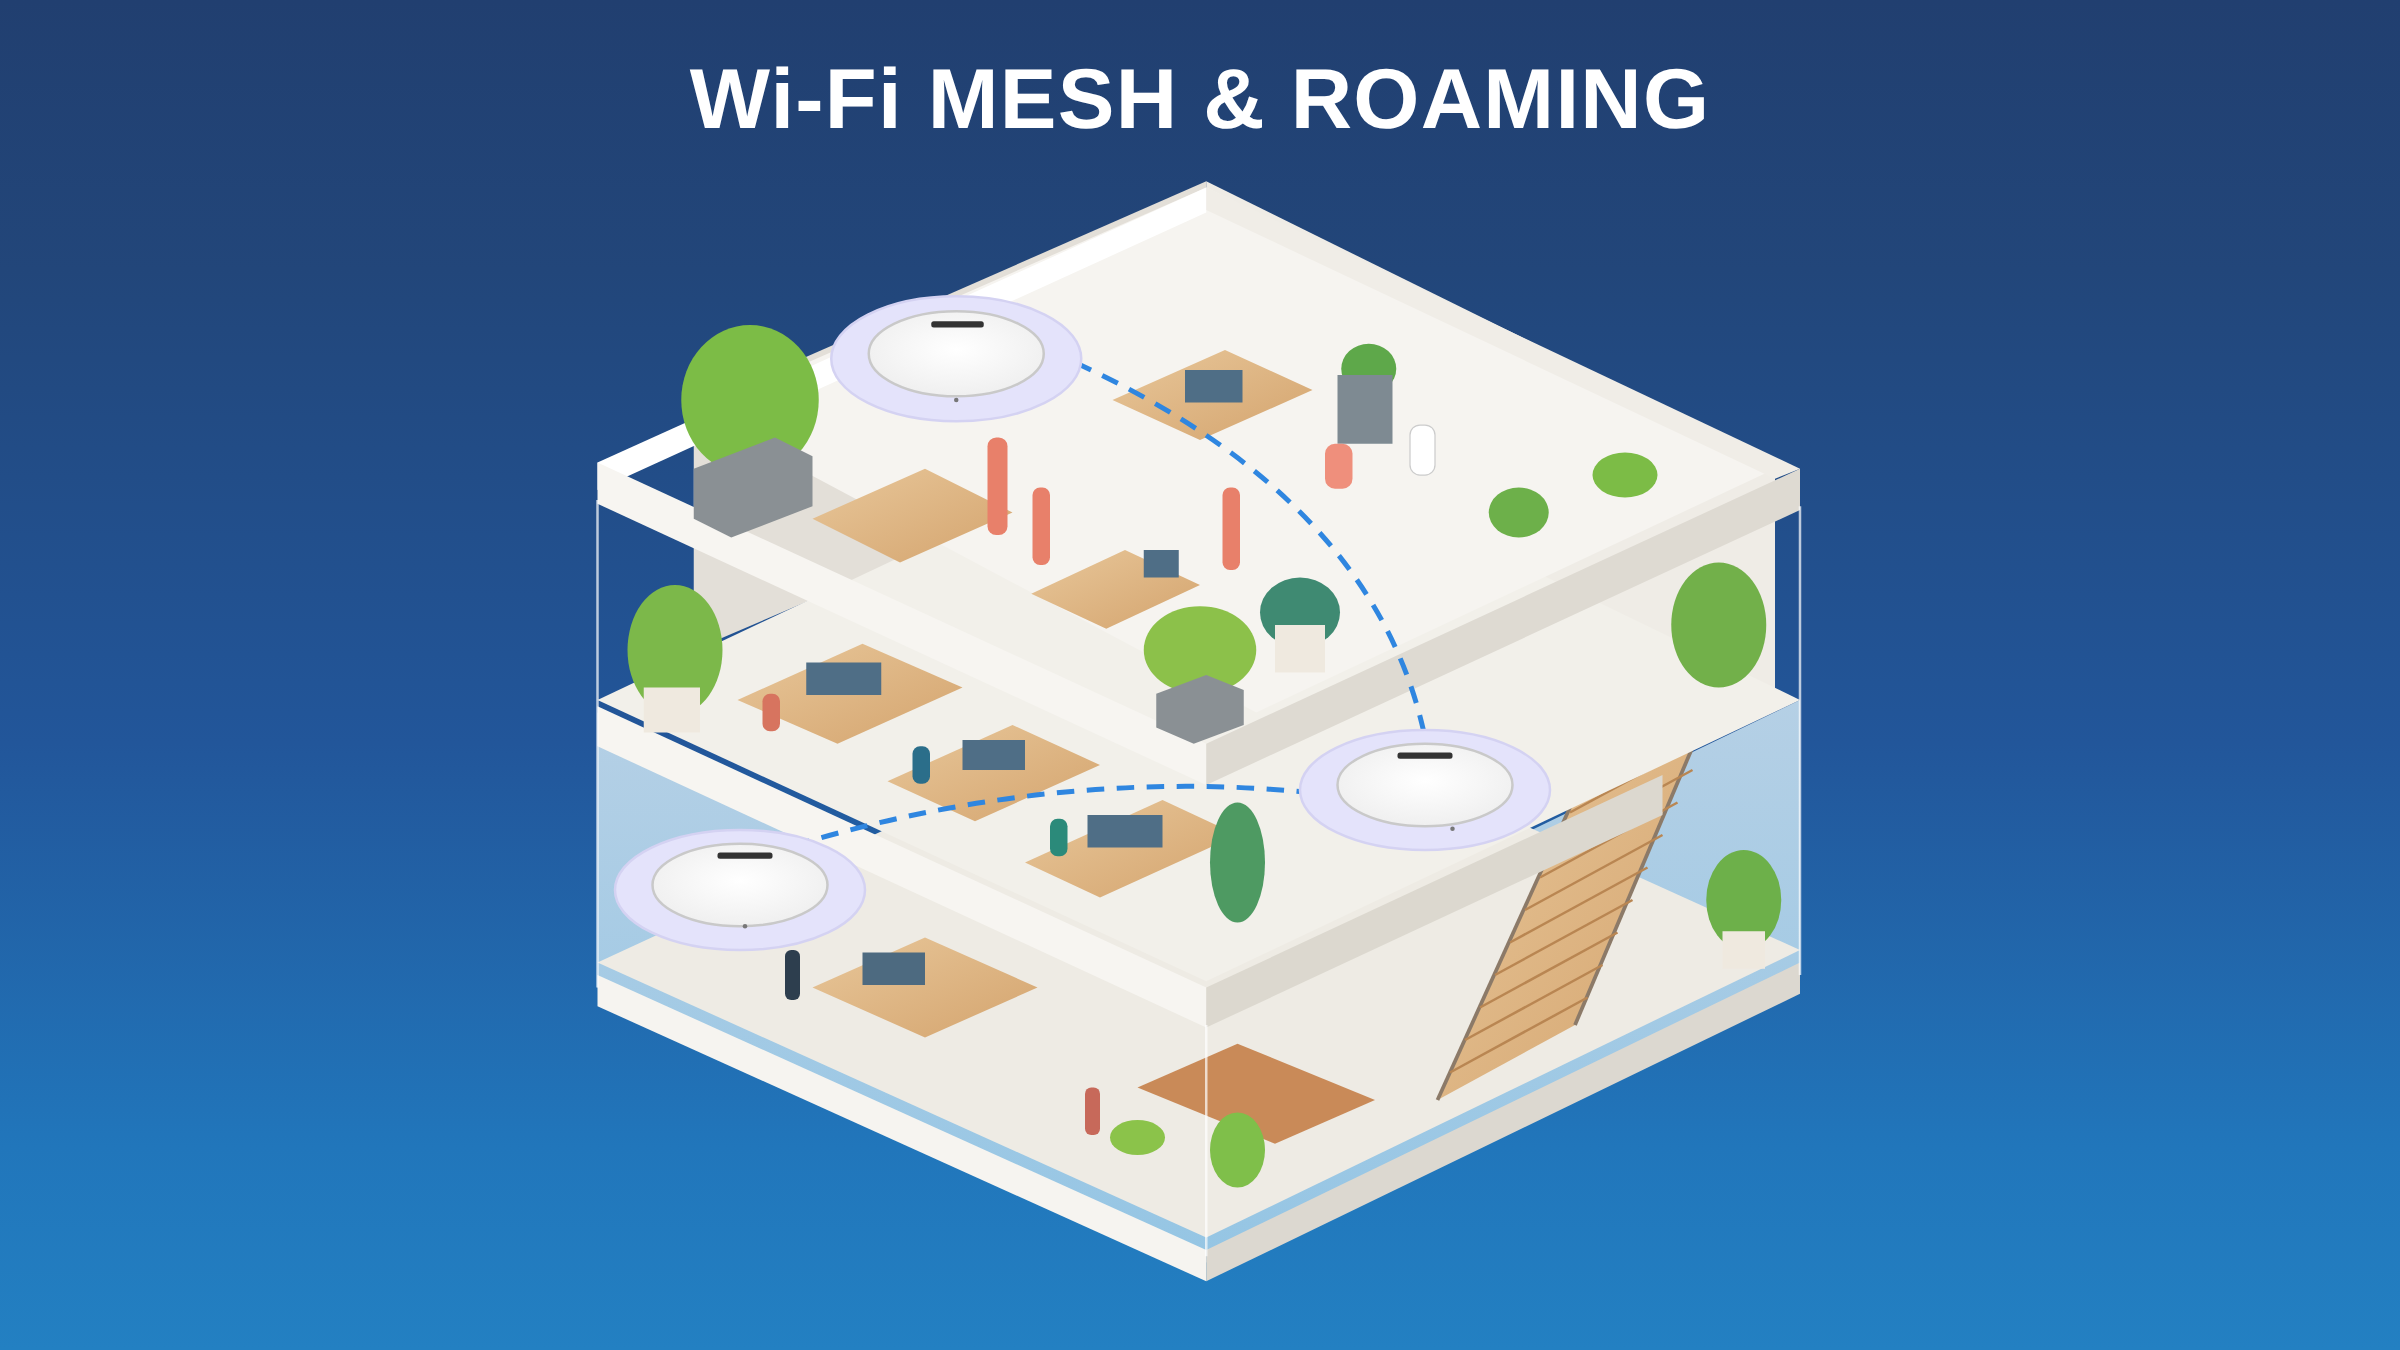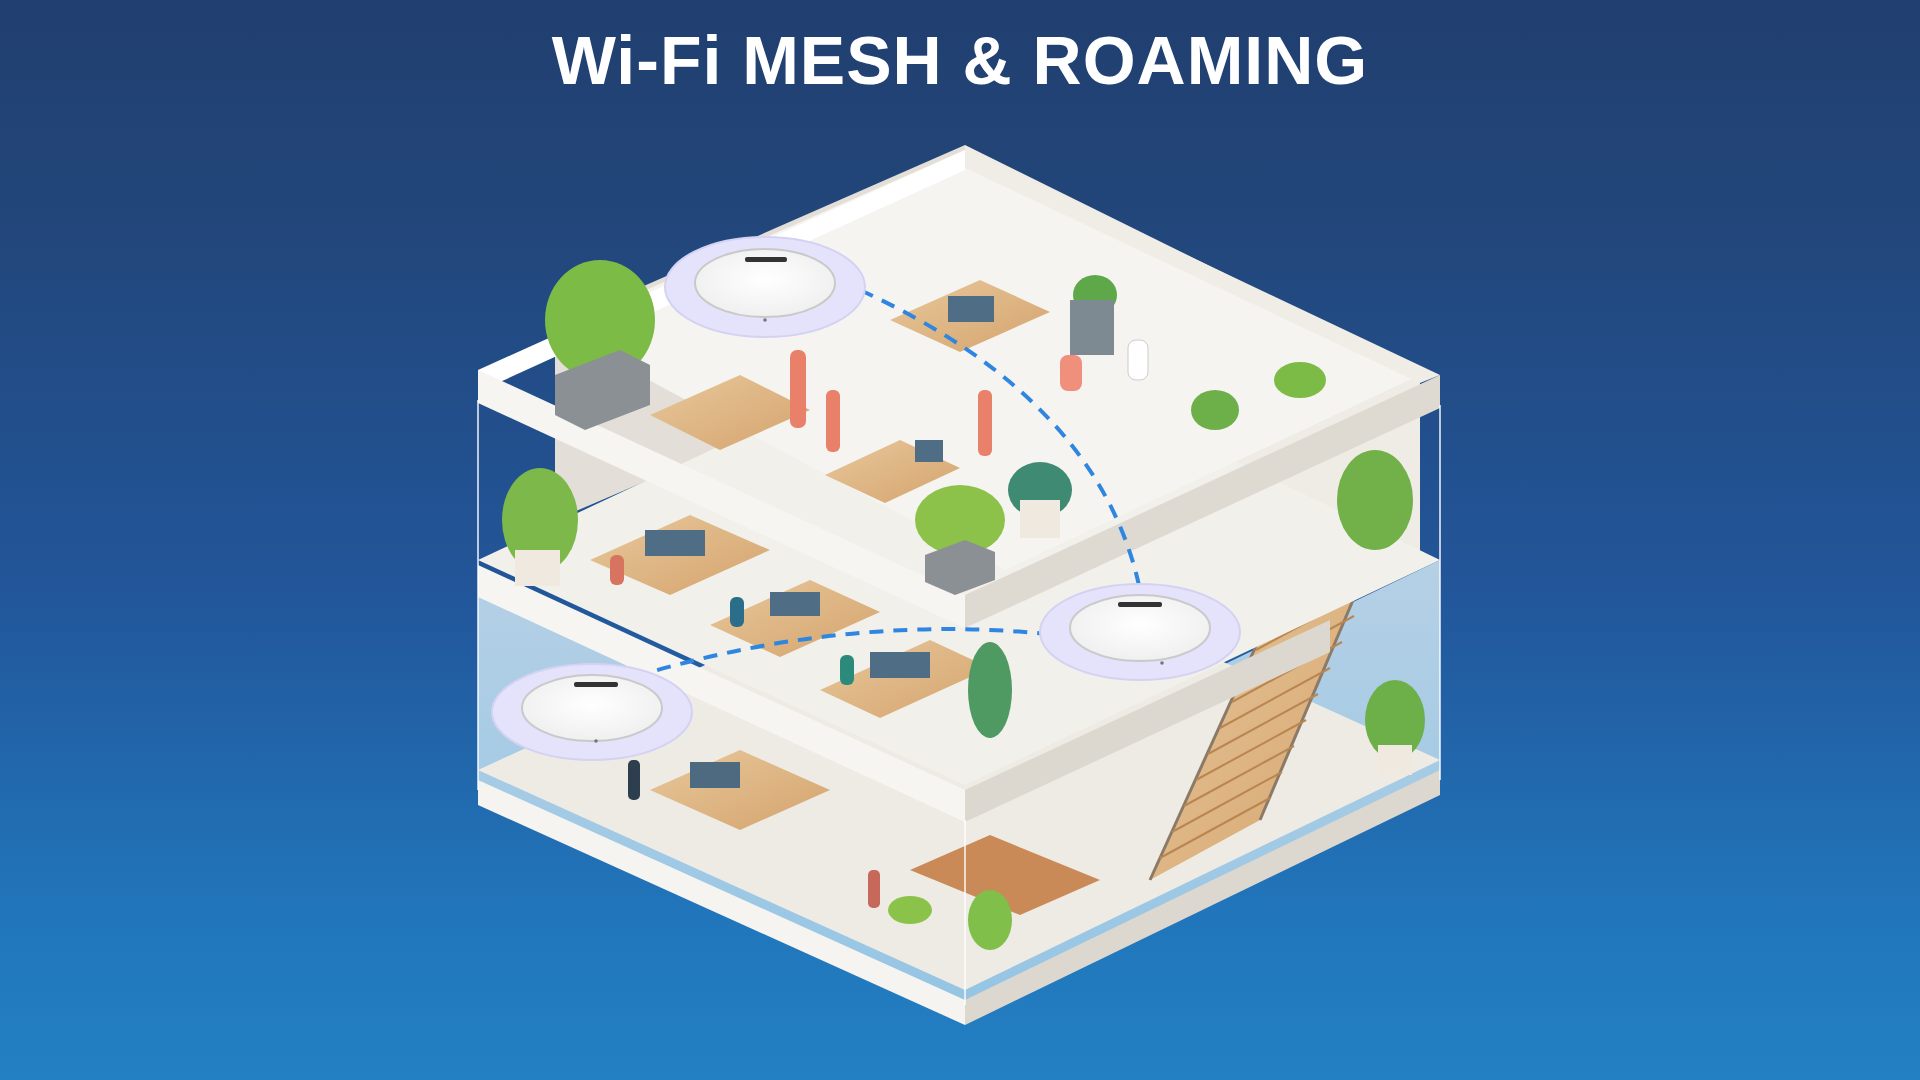--- a/index.html
+++ b/index.html
@@ -3,21 +3,21 @@
 <meta charset="utf-8">
 <style>
   html, body { margin: 0; padding: 0; }
   body {
     width: 1920px; height: 1080px; overflow: hidden;
     background: linear-gradient(180deg, #213f70 0%, #22467a 20%, #22569a 55%, #2176bb 85%, #2380c2 100%);
     font-family: "Liberation Sans", sans-serif;
     position: relative;
   }
   .title {
-    position: absolute; top: 21px; left: 0; width: 1920px; text-align: center;
+    position: absolute; top: 40px; left: 0; width: 1920px; text-align: center;
     color: #ffffff; font-weight: 700; font-size: 68px; letter-spacing: 1px;
     font-family: "Liberation Sans", sans-serif;
   }
   svg.scene { position: absolute; left: 0; top: 0; }
 </style>
 </head>
 <body>
 
 <div class="title">Wi-Fi MESH &amp; ROAMING</div>
 

